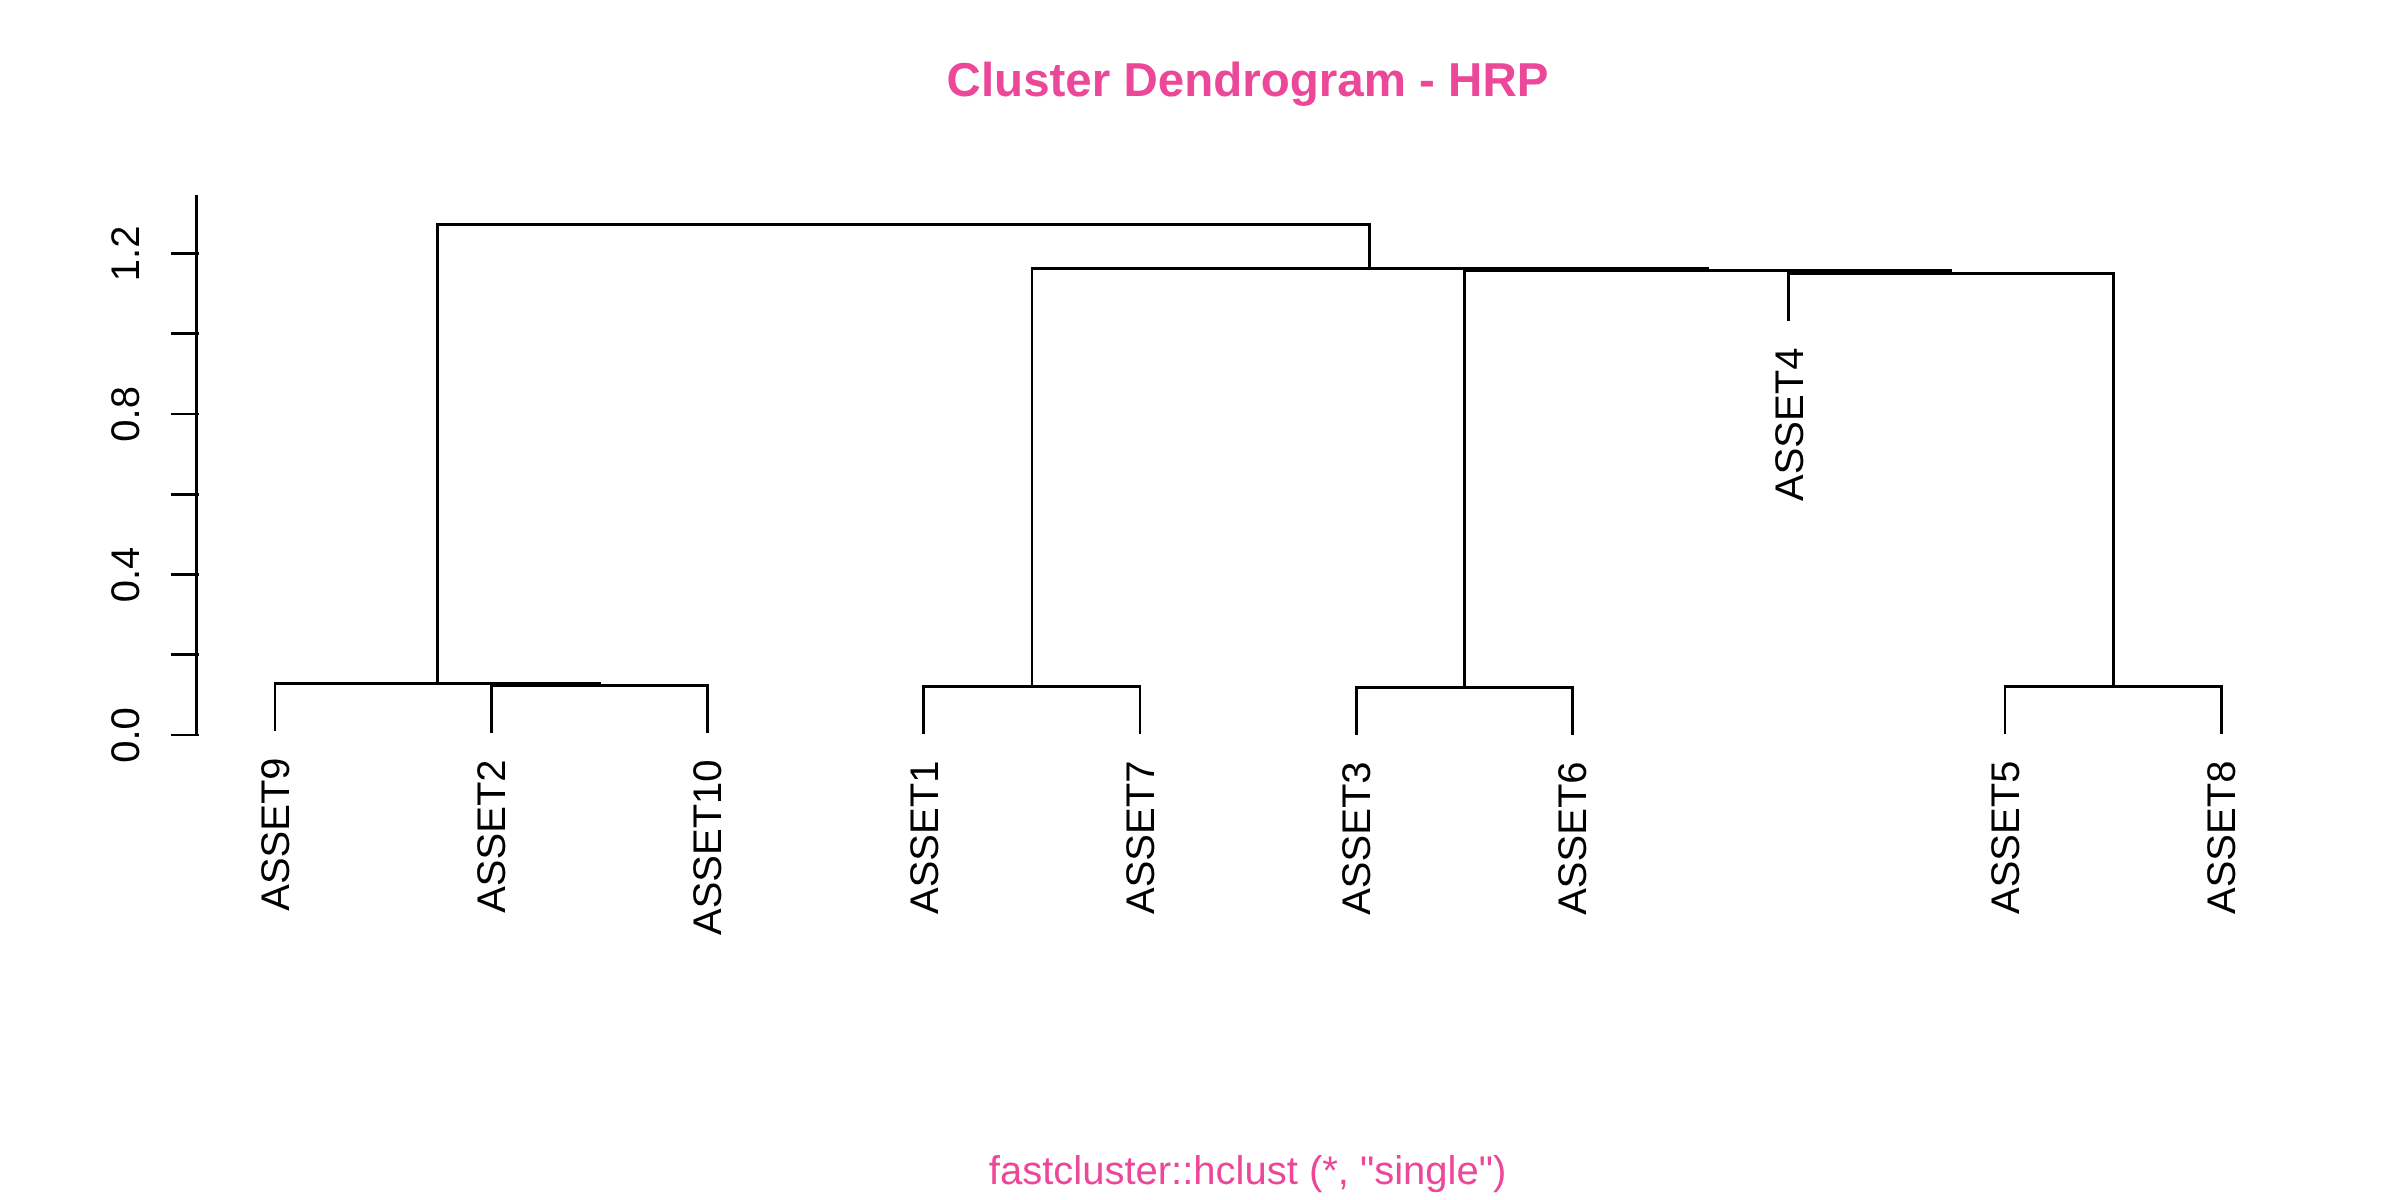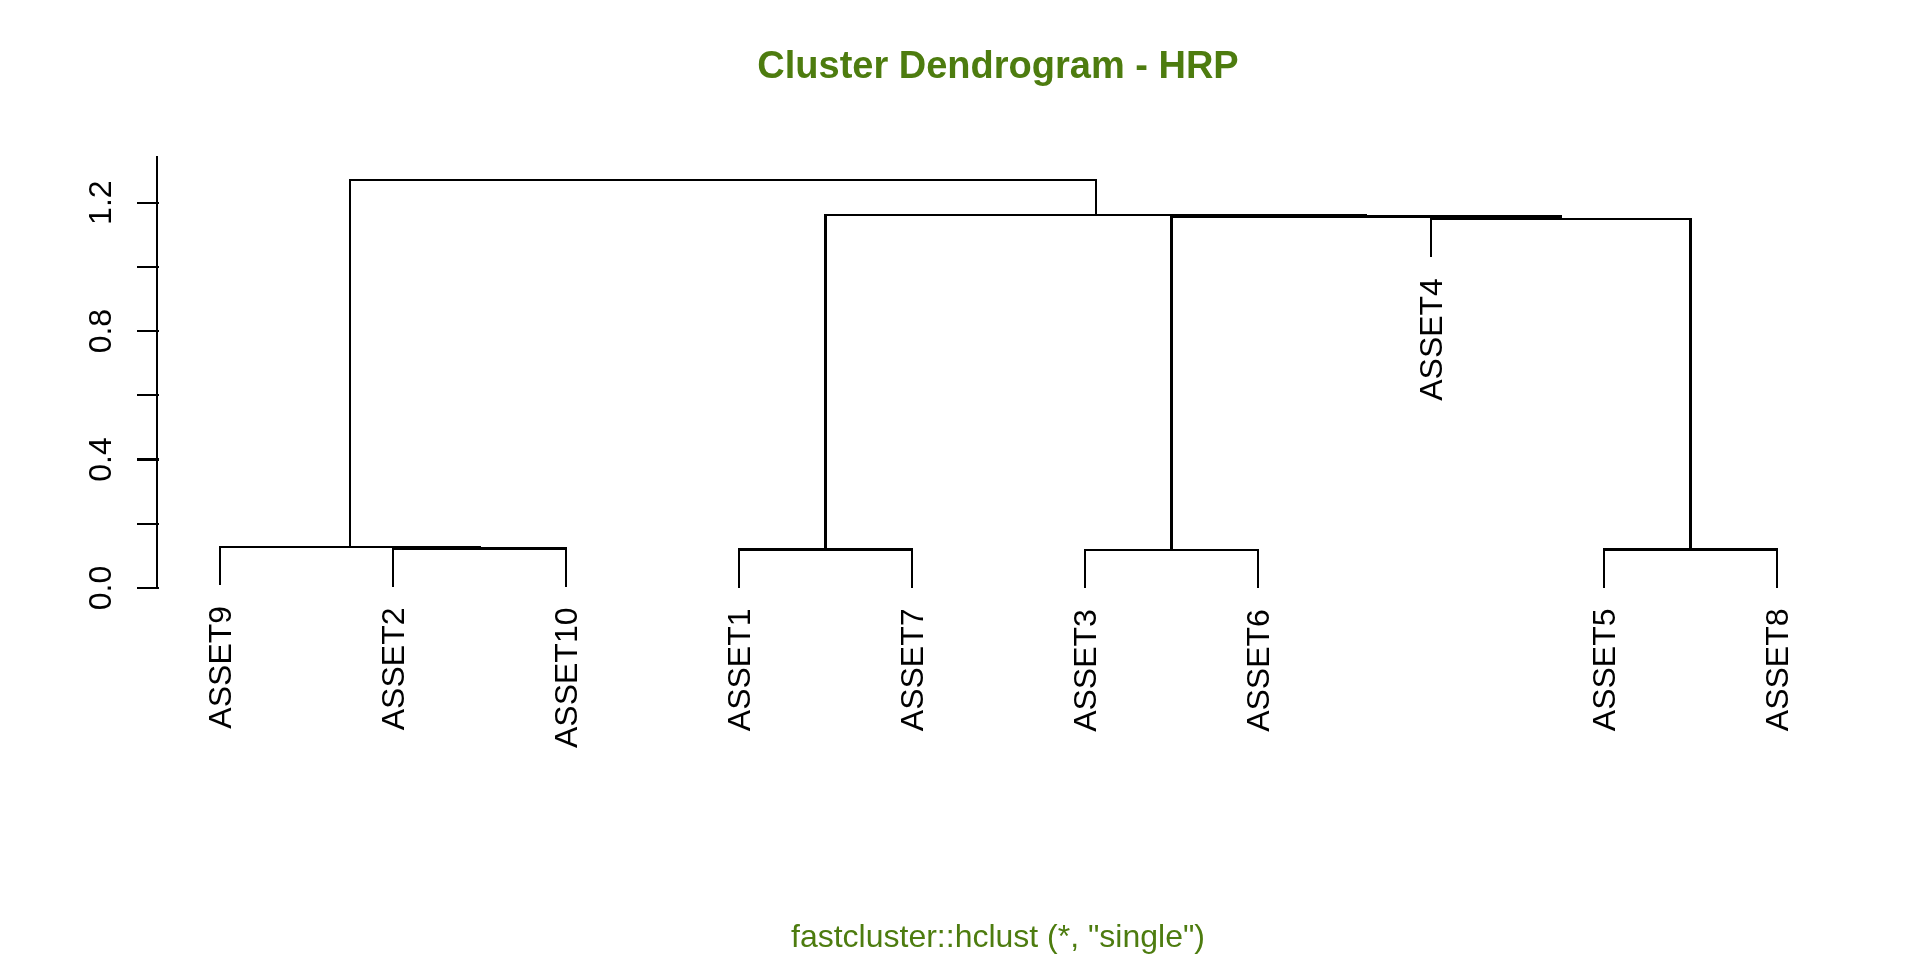--- a/index.html
+++ b/index.html
@@ -7,21 +7,21 @@
     padding: 0;
     background: #ffffff;
   }
   .screen {
     position: relative;
     width: 1920px;
     height: 960px;
     background: #ffffff;
     overflow: hidden;
     font-family: "Liberation Sans", "DejaVu Sans", sans-serif;
-    color: #4d7c0f;
+    color: #ec4899;
   }
   .centered-band {
     position: absolute;
     left: 38px;
     width: 1920px;
     text-align: center;
     white-space: nowrap;
   }
   .chart-title {
     top: 44px;

